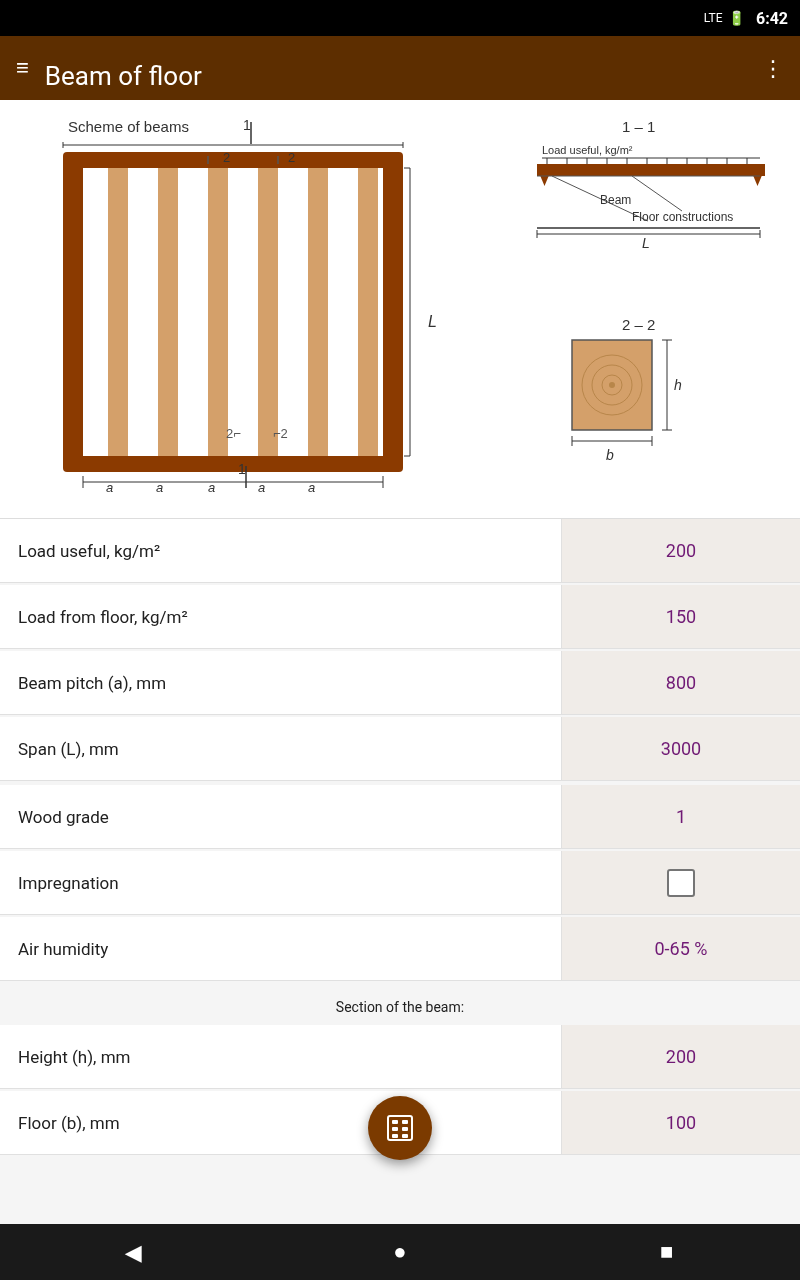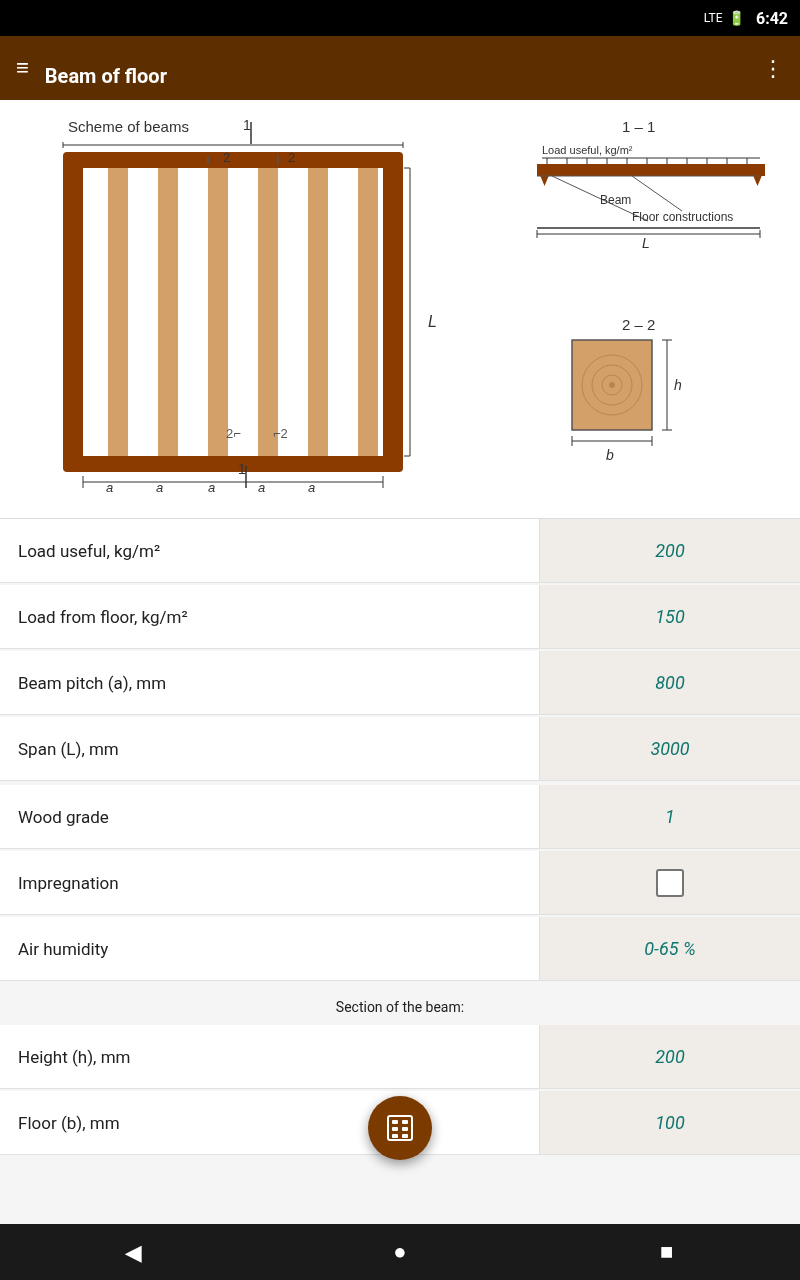--- a/index.html
+++ b/index.html
@@ -41,22 +41,22 @@
       align-items: center;
       padding: 0 16px;
       color: #fff;
       gap: 16px;
     }
     .app-bar .hamburger {
       font-size: 22px;
       cursor: pointer;
     }
     .app-bar .title {
-      font-size: 20px;
-      font-weight: 700;
+      font-size: 26px;
+      font-weight: 400;
       flex: 1;
       margin-top: 15px;
     }
     .app-bar .more-icon {
       font-size: 22px;
       cursor: pointer;
     }
 
     
     .diagram-container {
@@ -103,29 +103,28 @@
       flex: 1;
       display: flex;
       align-items: center;
       padding: 0 18px;
       font-size: 17px;
       color: #212121;
       border-right: 1px solid #e0e0e0;
       background: #fff;
     }
     .row-value {
-      width: 260px;
+      width: 238px;
       display: flex;
       align-items: center;
       justify-content: center;
       font-size: 18px;
-      color: #0f766e;
+      color: #701a75;
       background: #f0ece8;
       cursor: pointer;
-      font-style: italic;
     }
 
     
     .checkbox-container {
       width: 28px;
       height: 28px;
       border: 2px solid #757575;
       border-radius: 3px;
       background: #fff;
       display: flex;

